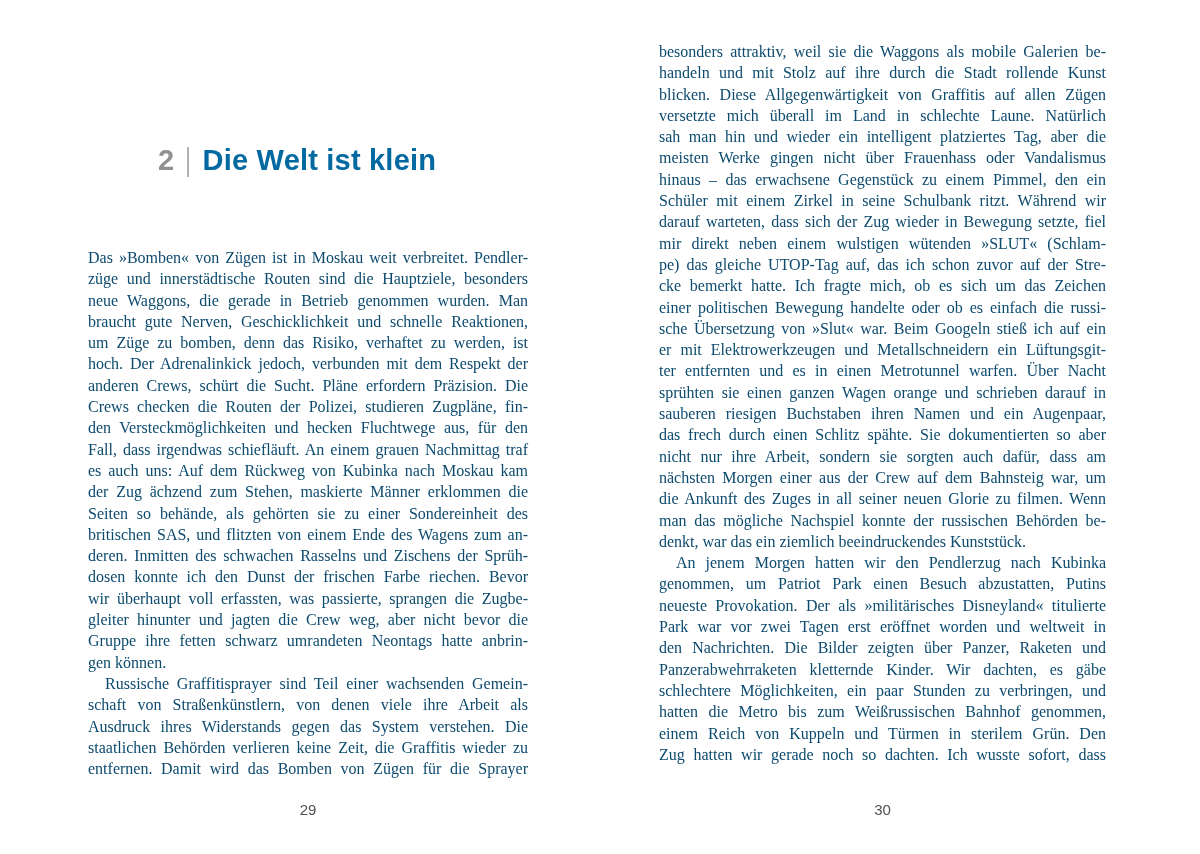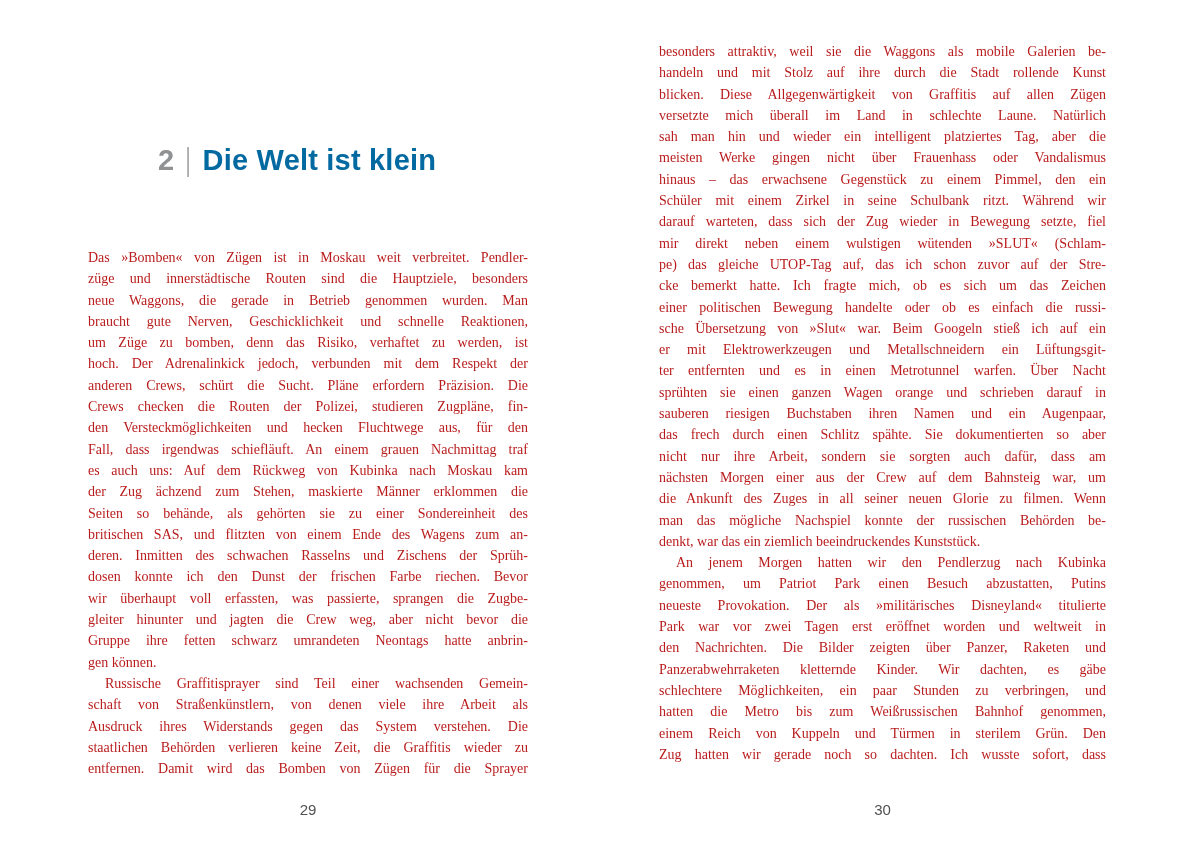--- a/index.html
+++ b/index.html
@@ -39,22 +39,22 @@
     margin-right: 10px;
     transform: scaleX(0.7);
   }
   .chapter-title {
     color: #0369a1;
   }
 
   
   .text-column {
     position: absolute;
-    color: #b91c1c;
-    font-size: 14px;
+    color: #0c4a6e;
+    font-size: 16px;
     line-height: 21.3px;
   }
   #left-column  { left: 88px;  top: 247px; width: 440px; }
   #right-column { left: 659px; top: 41px;  width: 447px; }
 
   .paragraph { margin: 0; }
   .paragraph.indent .line:first-child { text-indent: 17px; }
 
   .line {
     text-align: justify;

